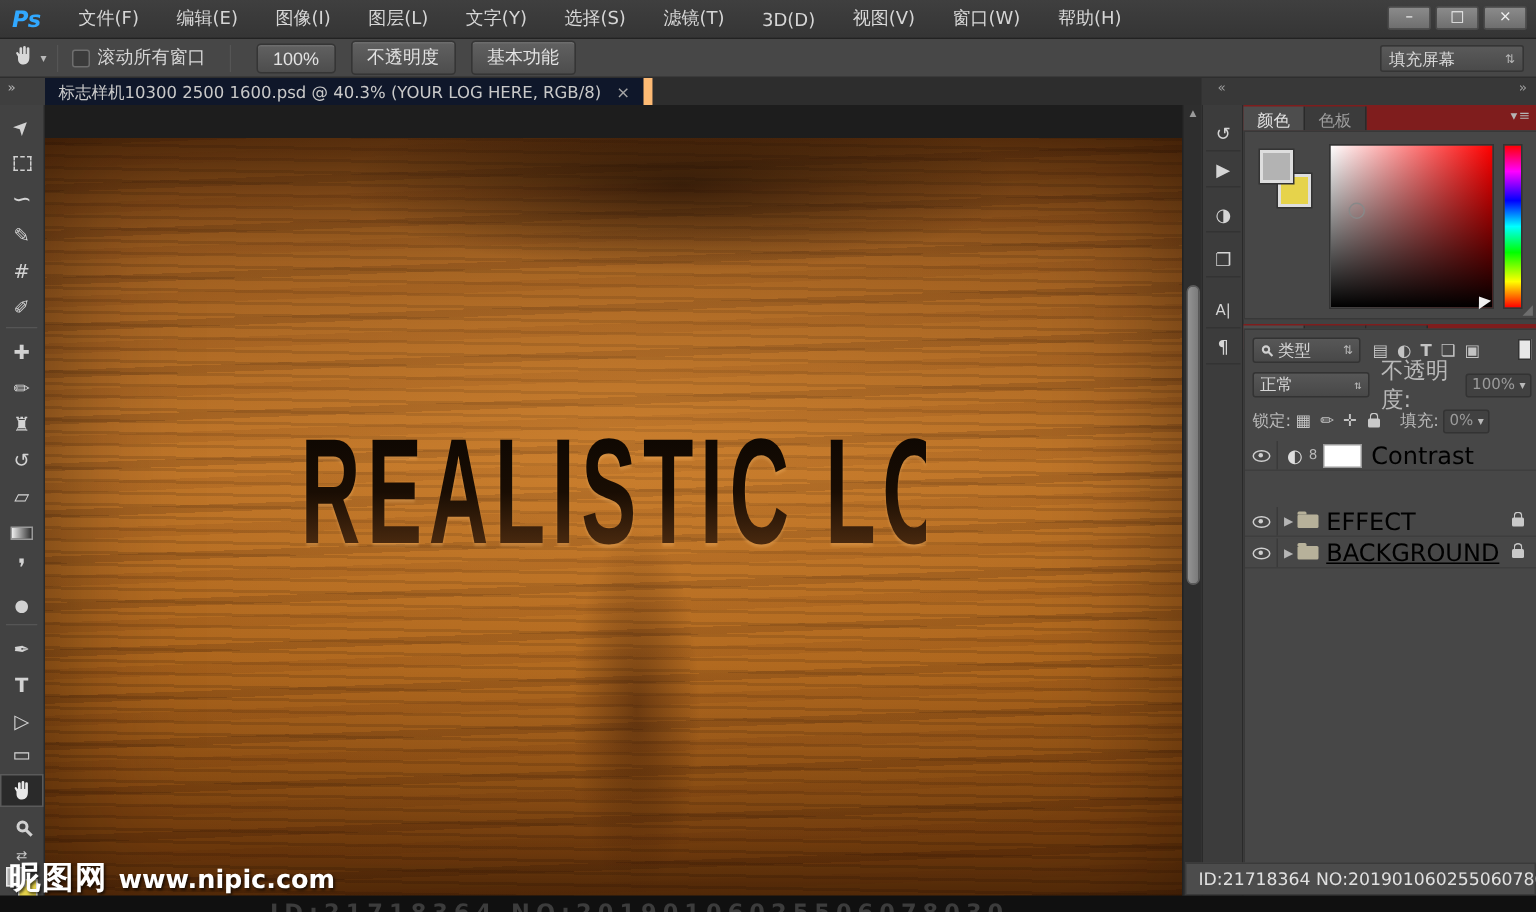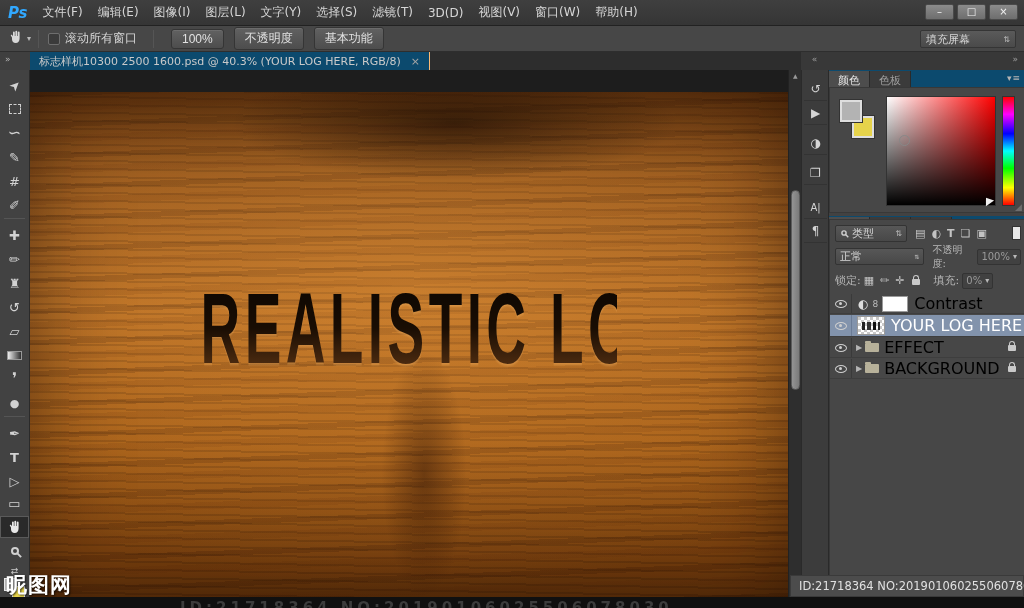--- a/index.html
+++ b/index.html
@@ -4,37 +4,37 @@
 <style>
   html,body{margin:0;padding:0;background:#1a1a1a;}
   *{box-sizing:border-box;}
   body{font-family:"DejaVu Sans","Liberation Sans",sans-serif;}
   #stage{position:relative;width:1024px;height:608px;overflow:hidden;background:#424242;}
   .abs{position:absolute;}
 
   
   #menubar{left:0;top:0;width:1024px;height:26px;background:linear-gradient(#3f3f3f,#353535);border-bottom:1px solid #222;display:flex;align-items:center;}
   #ps-logo{margin-left:8px;font-weight:bold;font-size:15px;color:#31a8ff;font-style:italic;letter-spacing:0;}
-  .menu-item{color:#d6d6d6;font-size:12px;margin-left:15px;white-space:nowrap;}
+  .menu-item{color:#d6d6d6;font-size:12px;margin-left:25px;white-space:nowrap;}
   #win-controls{position:absolute;right:6px;top:4px;display:flex;gap:3px;}
   .win-btn{width:29px;height:16px;background:linear-gradient(#8b8b8b,#6e6e6e);border:1px solid #4a4a4a;border-radius:2px;color:#f2f2f2;font-size:10px;line-height:14px;text-align:center;}
 
   
   #optionsbar{left:0;top:26px;width:1024px;height:26px;background:#474747;border-bottom:1px solid #2e2e2e;display:flex;align-items:center;}
   .vsep{width:1px;height:18px;background:#383838;margin:0 7px;border-right:1px solid #555;}
   .checkbox{width:12px;height:12px;background:#3b3b3b;border:1px solid #6e6e6e;border-radius:2px;margin:0 5px 0 2px;}
   .opt-label{font-size:12px;color:#d6d6d6;}
   .opt-btn{margin-left:10px;padding:2px 10px;font-size:12px;color:#e2e2e2;background:linear-gradient(#616161,#4d4d4d);border:1px solid #353535;border-radius:3px;box-shadow:0 1px 0 rgba(255,255,255,.08) inset;}
   #workspace-select{position:absolute;right:8px;top:4px;width:96px;height:18px;background:linear-gradient(#5a5a5a,#4a4a4a);border:1px solid #353535;border-radius:2px;color:#d8d8d8;font-size:11px;display:flex;align-items:center;justify-content:space-between;padding:0 5px;}
   .caret{color:#b9b9b9;font-size:8px;}
 
   
   #tabbar{left:0;top:52px;width:1024px;height:18px;background:#2d2d2d;}
   #toolbar-head{position:absolute;left:0;top:0;width:30px;height:18px;background:#3f3f3f;color:#b5b5b5;font-size:9px;padding:2px 0 0 5px;}
-  #doc-tab{position:absolute;left:30px;top:0;height:18px;background:#0c4a6e;border-right:1px solid #fdba74;color:#c9c9c9;font-size:11px;display:flex;align-items:center;padding:0 9px;white-space:nowrap;justify-content:center;}
+  #doc-tab{position:absolute;left:30px;top:0;height:18px;background:#0f172a;border-right:6px solid #fdba74;color:#c9c9c9;font-size:11px;display:flex;align-items:center;padding:0 9px;white-space:nowrap;justify-content:center;}
   #doc-tab .close{margin-left:10px;color:#a5a5a5;font-size:11px;}
   #strip-head{position:absolute;left:801px;top:0;width:27px;height:18px;background:#383838;color:#9f9f9f;font-size:9px;text-align:center;padding-top:2px;}
   #dock-head{position:absolute;left:828px;top:0;width:196px;height:18px;background:#383838;color:#9f9f9f;font-size:9px;text-align:right;padding:2px 6px 0 0;}
 
   
   #toolbar{left:0;top:70px;width:30px;height:538px;background:#424242;border-right:1px solid #2a2a2a;}
   .tool{position:absolute;left:0;width:29px;height:22px;display:flex;align-items:center;justify-content:center;color:#d2d2d2;font-size:13px;line-height:1;}
   .tool.sel{background:#2a2a2a;box-shadow:inset 0 0 0 1px #5a5a5a;}
   .tool-div{position:absolute;left:4px;width:21px;height:1px;background:#333;border-bottom:1px solid #555;}
   .icon-marquee{width:12px;height:10px;border:1px dashed #d0d0d0;}
@@ -71,21 +71,21 @@
   #vscroll{left:788px;top:70px;width:13px;height:527px;background:#2e2e2e;border-left:1px solid #222;}
   #vscroll .arrow{position:absolute;top:2px;left:4px;color:#9a9a9a;font-size:6px;}
   #vthumb{position:absolute;left:2px;top:120px;width:9px;height:200px;background:linear-gradient(90deg,#939393,#7a7a7a);border-radius:5px;border:1px solid #5c5c5c;}
 
   
   #sidestrip{left:801px;top:70px;width:27px;height:538px;background:#3c3c3c;border-left:1px solid #2a2a2a;}
   .strip-btn{position:absolute;left:2px;width:23px;height:23px;color:#d5d5d5;font-size:12px;display:flex;align-items:center;justify-content:center;border-bottom:1px solid #333;}
 
   
   #dock{left:828px;top:70px;width:196px;height:538px;background:#424242;border-left:1px solid #2a2a2a;}
-  .panel-tabs{position:absolute;left:0;width:196px;height:17px;background:#0c4a6e;display:flex;align-items:flex-end;}
+  .panel-tabs{position:absolute;left:0;width:196px;height:17px;background:#7f1d1d;display:flex;align-items:flex-end;}
   .ptab{height:16px;padding:2px 9px 0;font-size:11px;color:#9e9e9e;background:#3b3b3b;border-right:1px solid #2a2a2a;}
   .ptab.active{background:#4d4d4d;color:#e3e3e3;}
   .panel-menu{position:absolute;right:4px;top:3px;color:#b5b5b5;font-size:9px;letter-spacing:1px;}
   .panel-body{position:absolute;left:0;width:196px;background:#474747;border:1px solid #383838;}
 
   
   #color-swatch-fg{position:absolute;left:10px;top:12px;width:22px;height:22px;background:#b3b3b3;border:2px solid #dedede;box-shadow:0 0 0 1px #333;z-index:2;}
   #color-swatch-bg{position:absolute;left:22px;top:28px;width:22px;height:22px;background:#e6d34b;border:2px solid #dedede;box-shadow:0 0 0 1px #333;}
   #color-field{position:absolute;left:56px;top:8px;width:110px;height:110px;
     background:linear-gradient(180deg,rgba(0,0,0,0),#000),linear-gradient(90deg,#fff,#f00);border:1px solid #333;}
@@ -283,21 +283,21 @@
         <span class="mini-ic">❏</span>
         <span class="mini-ic">▣</span>
         <span style="margin-left:auto;width:9px;height:14px;background:#e8e8e8;border:1px solid #333;"></span>
       </div>
 
       <div class="lp-row" style="top:26px;height:21px;padding:0 5px;">
         <div class="combo" style="width:92px;font-family:Liberation Mono, monospace;">
           <span>正常</span>
           <span class="caret">⇅</span>
         </div>
-        <span style="margin-left:8px;font-size:10px;color:#b9b9b9;">不透明度:</span>
+        <span style="margin-left:8px;font-size:15px;color:#b9b9b9;">不透明度:</span>
         <div class="valbox" style="margin-left:3px;">
           <span>100%</span>
           <span class="caret">▾</span>
         </div>
       </div>
 
       <div class="lp-row" style="top:50px;height:21px;padding:0 5px;">
         <span style="font-size:11px;color:#b9b9b9;">锁定:</span>
         <span class="mini-ic">▦</span>
         <span class="mini-ic">✏</span>
@@ -313,53 +313,47 @@
       <div class="layer-row" style="top:74px;">
         <span class="eye-cell">
             <span class="icon-eye"></span>
           </span>
         <span style="margin-left:6px;font-size:12px;color:#ddd;">◐</span>
         <span style="margin:0 4px;font-size:9px;color:#bbb;">8</span>
         <span class="mask-thumb"></span>
         <span class="lname">Contrast</span>
       </div>
 
-      <div class="layer-row selected" style="top:95px;">
-        <span class="eye-cell" style="border-right-color:#6b7c96;">
-            <span class="icon-eye"></span>
-          </span>
-        <span class="checker-thumb" style="margin-left:5px;"></span>
-        <span class="lname" style="color:#ffffff;">YOUR LOG HERE</span>
-      </div>
 
       <div class="layer-row" style="top:118px;">
         <span class="eye-cell">
             <span class="icon-eye"></span>
           </span>
         <span class="tri">▶</span>
         <span class="icon-folder"></span>
         <span class="lname" style="margin-left:0;text-align:right;">EFFECT</span>
         <span class="icon-lock lock-right"></span>
       </div>
 
       <div class="layer-row" style="top:139px;">
         <span class="eye-cell">
             <span class="icon-eye"></span>
           </span>
         <span class="tri">▶</span>
         <span class="icon-folder"></span>
-        <span class="lname" style="margin-left:0;">BACKGROUND</span>
+        <span class="lname" style="margin-left:0;text-decoration:underline;">BACKGROUND</span>
         <span class="icon-lock lock-right"></span>
       </div>
 
     </div>
   </div>
 
   <div id="watermark" class="abs">
     <span id="wm-brand">昵图网</span>
+    <span id="wm-url">www.nipic.com</span>
   </div>
 
   <div id="statusbar" class="abs">
     <span>ID:21718364 NO:20190106025506078030</span>
   </div>
 
   <div id="bottomstrip" class="abs">
     <span>ID:21718364 NO:20190106025506078030</span>
   </div>
 

